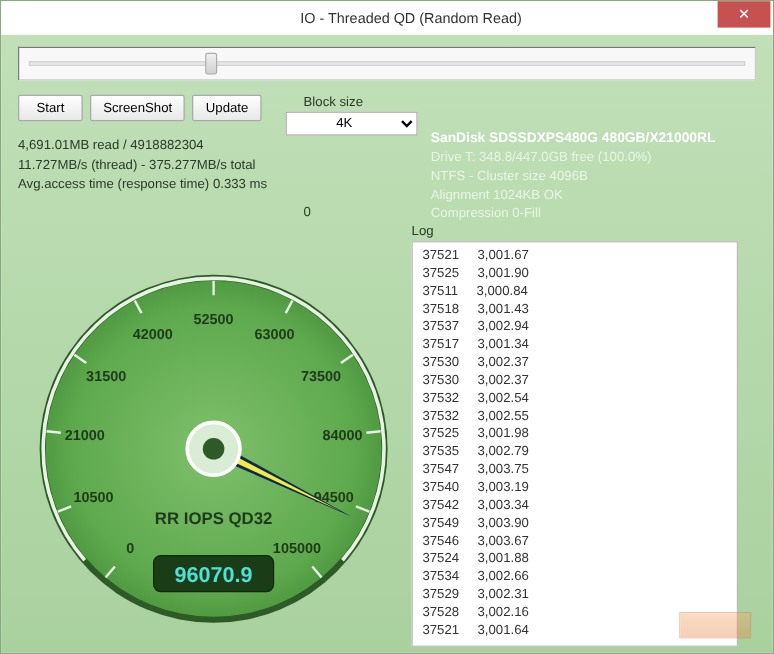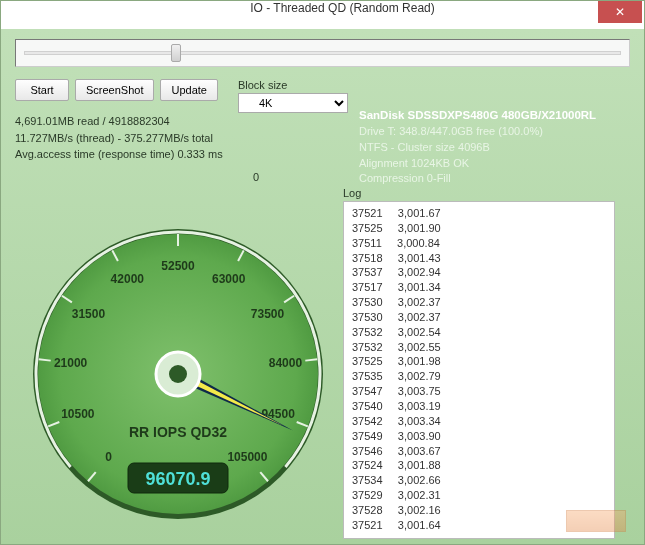--- a/index.html
+++ b/index.html
@@ -1,32 +1,32 @@
 <!DOCTYPE html>
 <html><head>
 <meta charset="utf-8">
 <style>
 * { box-sizing: border-box; margin: 0; padding: 0; font-family: "Segoe UI", Tahoma, sans-serif; }
 body { width: 645px; height: 545px; background: #fff; overflow: hidden; position: relative; }
 .window { width: 645px; height: 545px; border: 1px solid #8aa880; background: #fff; }
-.titlebar { height: 28px; background: #fff; display: flex; position: relative; padding-left: 40px; }
+.titlebar { height: 28px; background: #fff; display: flex; align-items: center; position: relative; padding-left: 40px; }
 .title { flex: 1; text-align: center; font-size: 12px; color: #333; }
 .closebtn { width: 44px; height: 22px; background: #c75050; color: #fff; display: flex; align-items: center; justify-content: center; font-size: 12px; position: absolute; right: 2px; top: 0; }
 .content { background: linear-gradient(#c1e0b8, #a9d19e); height: calc(100% - 28px); padding: 10px 14px; position: relative; }
 .label { font-size: 11px; color: #2a3a28; }
 .qd-label { margin-bottom: 4px; }
 .slider-wrap { background: #f7f8f7; border: 1px inset #ccc; height: 28px; display: flex; align-items: center; padding: 0 8px; margin-bottom: 12px; }
 .slider { width: 100%; appearance: none; height: 4px; background: #e8e8e8; border: 1px solid #d0d0d0; }
 .slider::-webkit-slider-thumb { appearance: none; width: 10px; height: 18px; background: linear-gradient(#f0f0f0,#d0d0d0); border:1px solid #aaa; border-radius:2px; }
 .row { display: flex; gap: 6px; align-items: flex-start; }
 .btn { background: linear-gradient(#fefefe,#e8e8e8); border: 1px solid #aaa; border-radius: 2px; font-size: 11px; padding: 4px 10px; min-width: 54px; text-align: center; }
 .btns { display: flex; gap: 6px; }
 .block-col { margin-left: 14px; }
-.block-label { font-size: 11px; color: #2a3a28; margin-bottom: 2px; }
-.select { width: 110px; font-size: 11px; padding: 2px 16px; border: 1px solid #aaa; background: #fff; }
+.block-label { font-size: 11px; color: #2a3a28; margin-bottom: 2px; margin-left: 15px; }
+.select { width: 110px; font-size: 11px; padding: 2px 16px; border: 1px solid #aaa; background: #fff; text-align: center; }
 .stats { font-size: 11px; color: #2a3a28; line-height: 1.5; margin-bottom: 7px; }
 .drive-info { position: absolute; left: 358px; top: 78px; font-size: 11px; color: #e8f5e5; line-height: 1.45; }
 .drive-title { font-weight: bold; color: #fff; font-size: 11.5px; }
 .log-col { position: absolute; left: 342px; top: 158px; width: 272px; }
 .log-label { font-size: 11px; color: #2a3a28; margin-bottom: 2px; }
 .log-box { background: #fff; border: 1px solid #bbb; height: 338px; font-size: 11px; color: #333; padding: 4px 8px; overflow-y: scroll; line-height: 1.35; }
 .log-box div { white-space: pre; }
 .gauge-wrap { position: absolute; left: 22px; top: 190px; width: 310px; height: 310px; }
 .gauge-svg { width: 310px; height: 310px; display: block; }
 .zero { position:absolute; left:252px; top:142px; font-size:11px; color:#2a3a28; }

